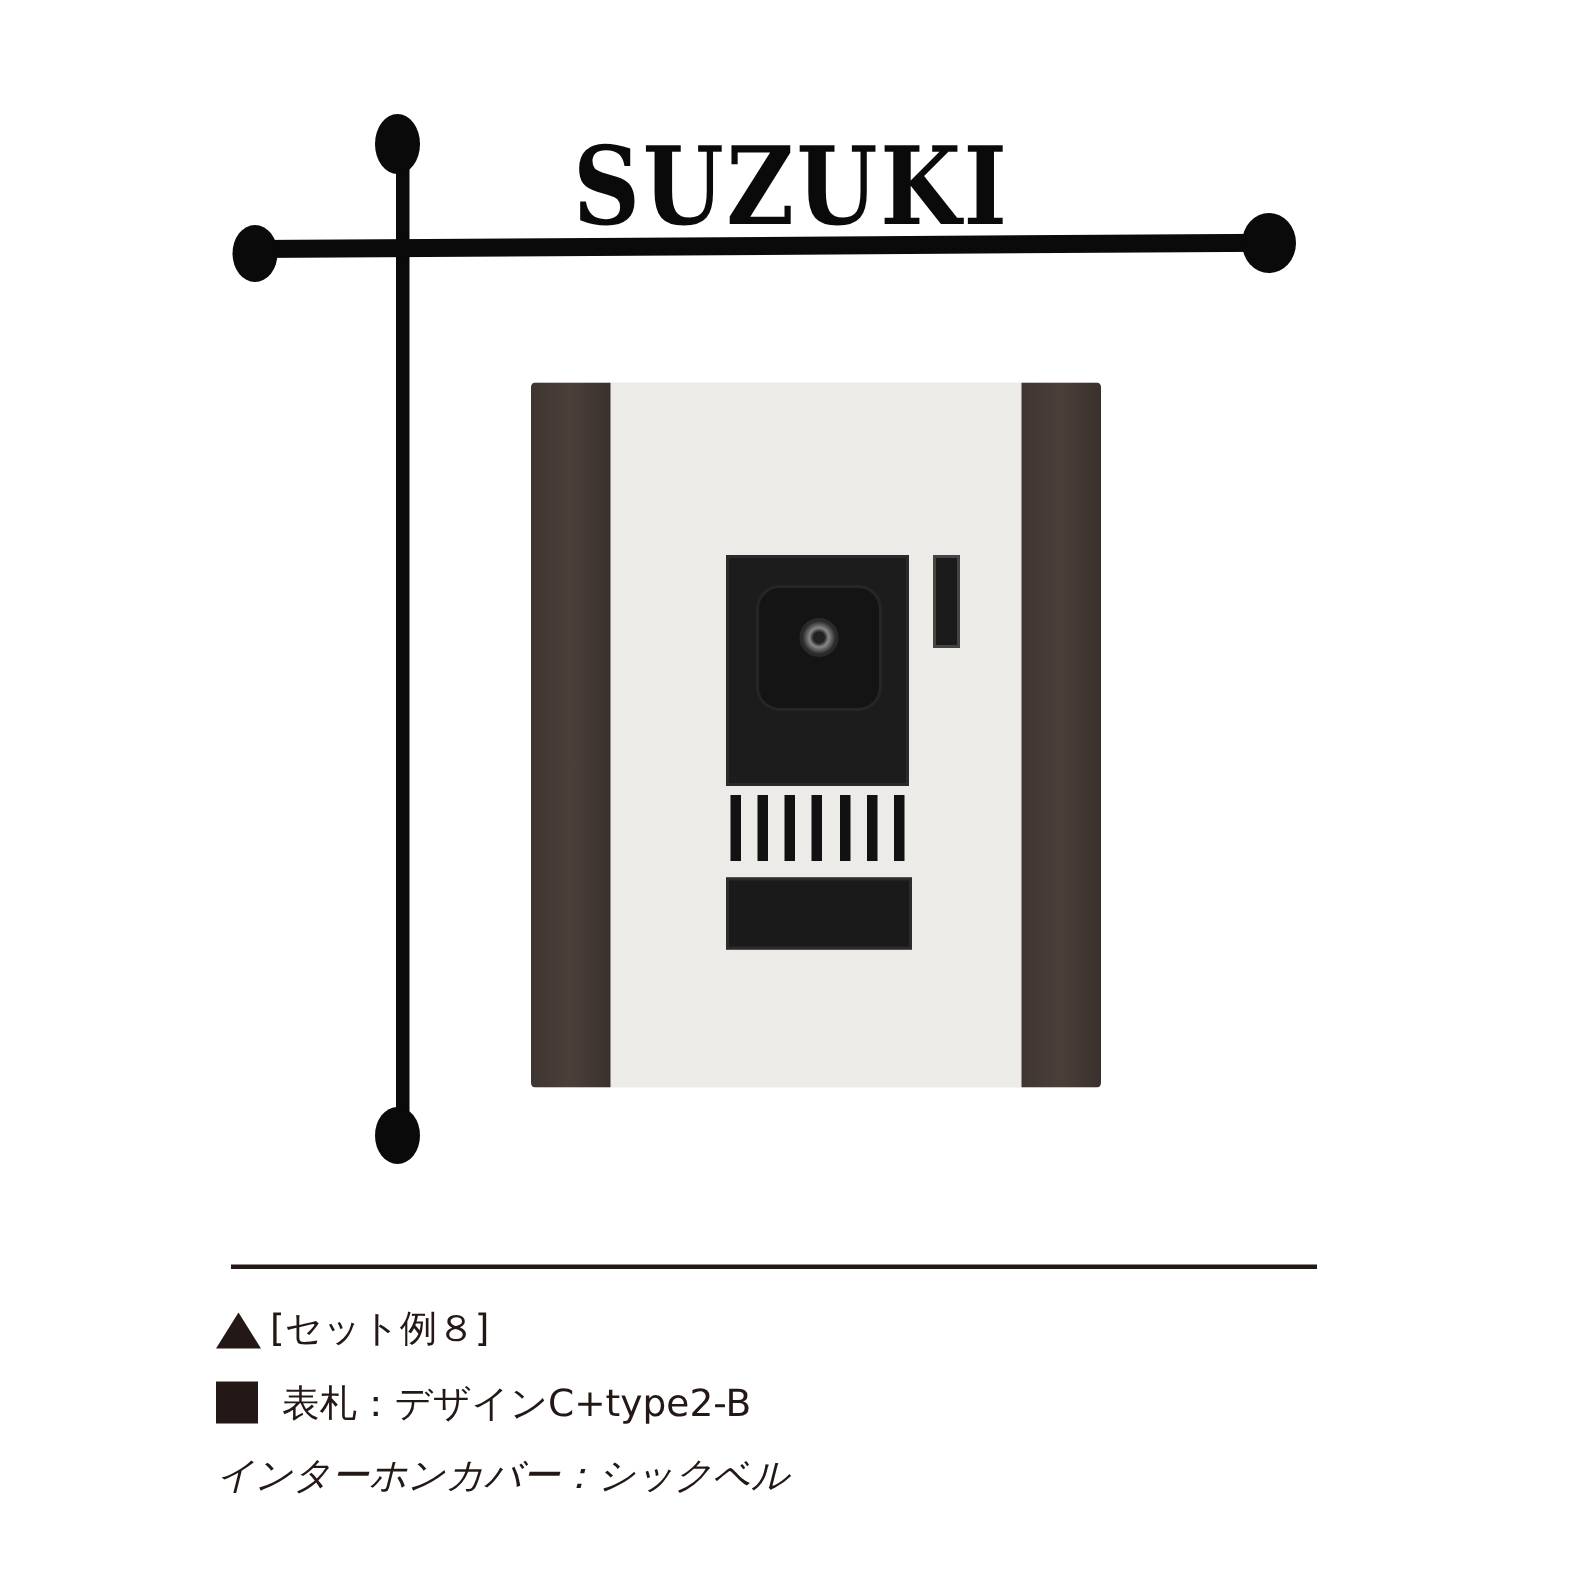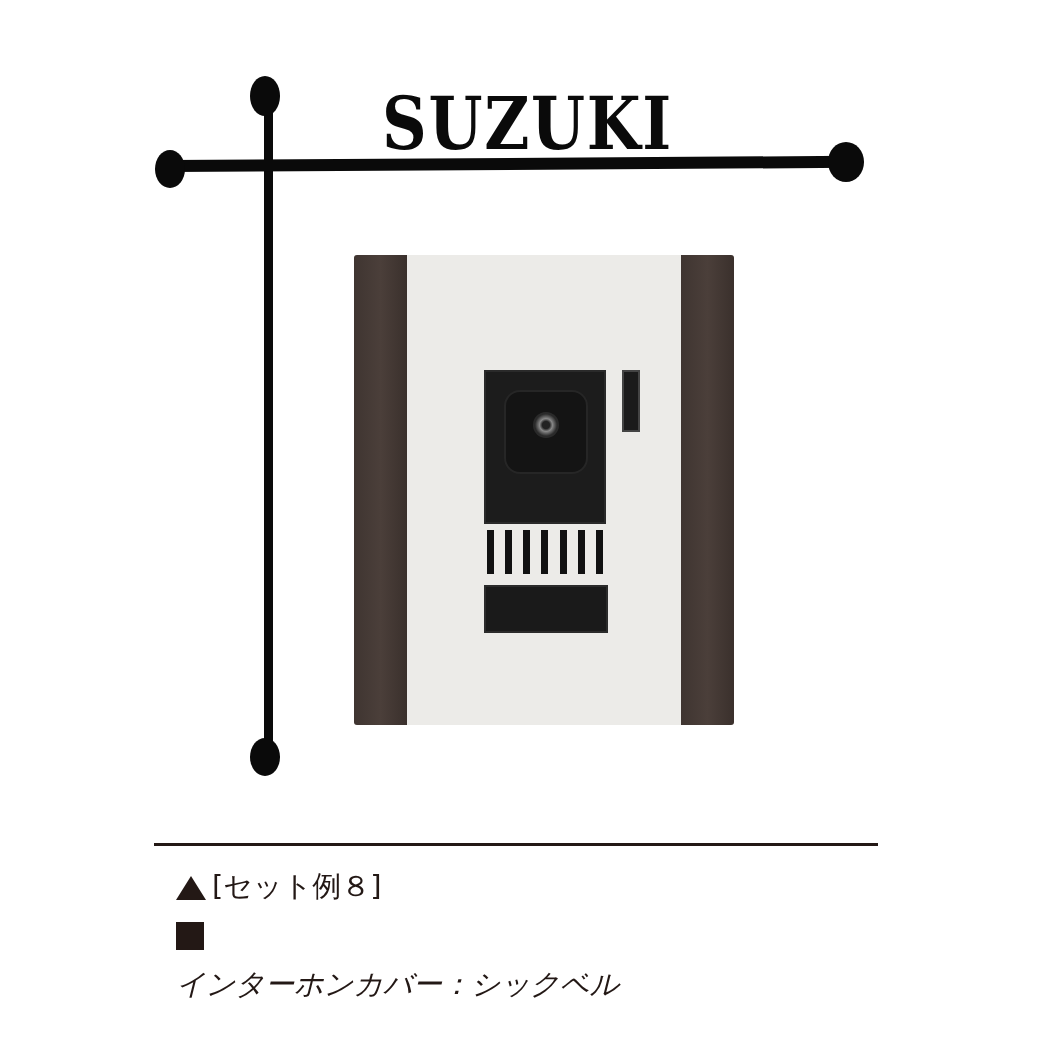--- a/index.html
+++ b/index.html
@@ -20,21 +20,21 @@
   .strip-left { left:0; }
   .strip-right { right:0; }
   .camera { left:130px; top:115px; width:118px; height:150px; background:#1c1c1c; border:2px solid #2a2a2a; }
   .camera-inner { left:18px; top:18px; width:80px; height:80px; background:#141414; border-radius:16px; border:2px solid #262626; }
   .lens { left:27px; top:20px; width:26px; height:26px; border-radius:50%; background:radial-gradient(circle,#222 20%,#888 35%,#2a2a2a 60%); }
   .led { left:268px; top:115px; width:14px; height:58px; background:#1b1b1b; border:2px solid #444; }
   .grille { left:133px; top:275px; width:116px; height:44px; display:flex; justify-content:space-between; }
   .slot { width:7px; height:44px; background:#111; }
   .button { left:130px; top:330px; width:120px; height:44px; background:#1a1a1a; border:2px solid #2b2b2b; }
   .divider { left:154px; top:843px; width:724px; height:3px; background:#231815; }
-  .caption { left:176px; color:#231815; font-family:"DejaVu Sans","Liberation Sans",sans-serif; font-size:29px; line-height:36px; white-space:nowrap; }
+  .caption { left:144px; color:#231815; font-family:"DejaVu Sans","Liberation Sans",sans-serif; font-size:25px; line-height:36px; white-space:nowrap; }
   .cap1 { top:868px; }
   .cap2 { top:918px; }
   .cap3 { top:966px;font-style:italic; }
   .tri { display:inline-block; width:0; height:0; border-left:15px solid transparent; border-right:15px solid transparent; border-bottom:24px solid #231815; vertical-align:middle; margin-right:6px; }
   .sq { display:inline-block; width:28px; height:28px; background:#231815; vertical-align:middle; margin-right:16px; position:relative; top:-2px; }
 </style>
 </head>
 <body>
 
 <div class="abs bar-v"></div>
@@ -65,17 +65,17 @@
   </div>
   <div class="abs button"></div>
 </div>
 
 <div class="abs divider"></div>
 
 <div class="abs caption cap1">
   <span class="tri"></span><span>[セット例８]</span>
 </div>
 <div class="abs caption cap2">
-  <span class="sq"></span>
+  <span class="sq"></span><span>表札：デザインC+type2-B</span>
 </div>
 <div class="abs caption cap3">
   <span>インターホンカバー：シックベル</span>
 </div>
 
 </body></html>

